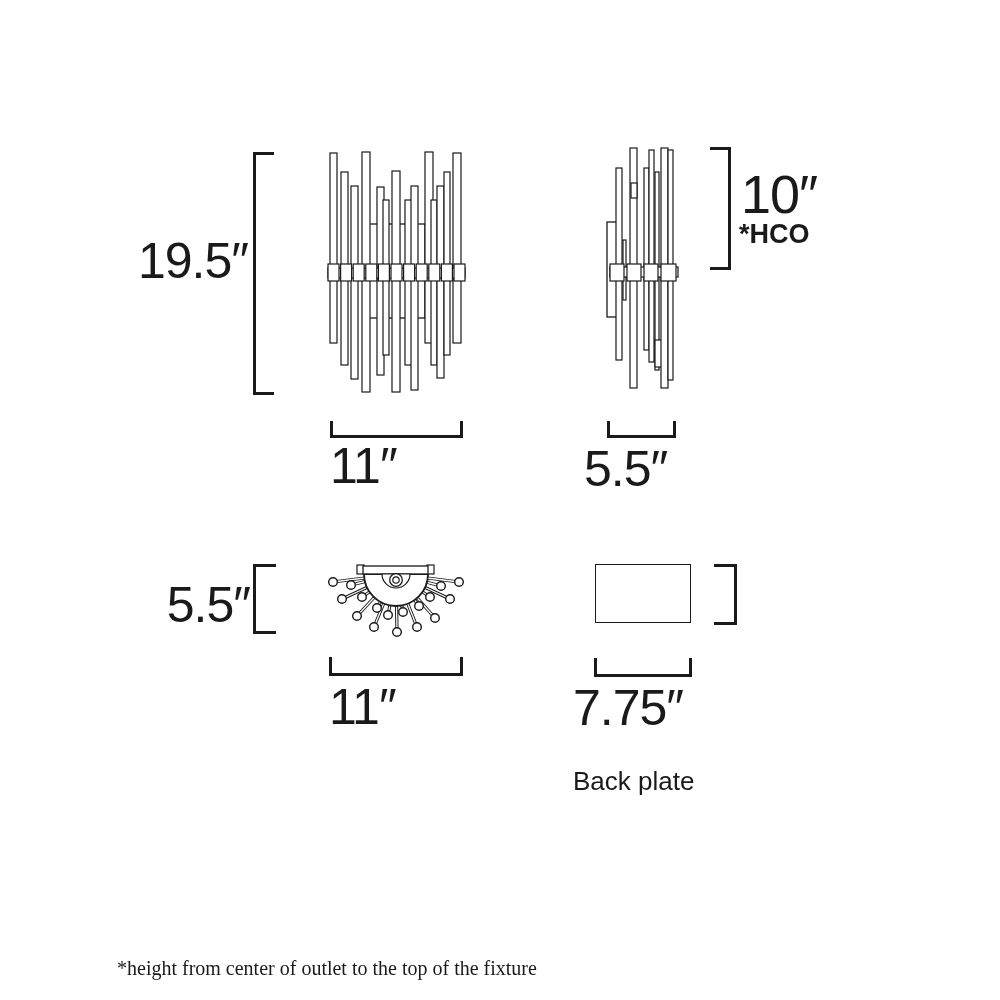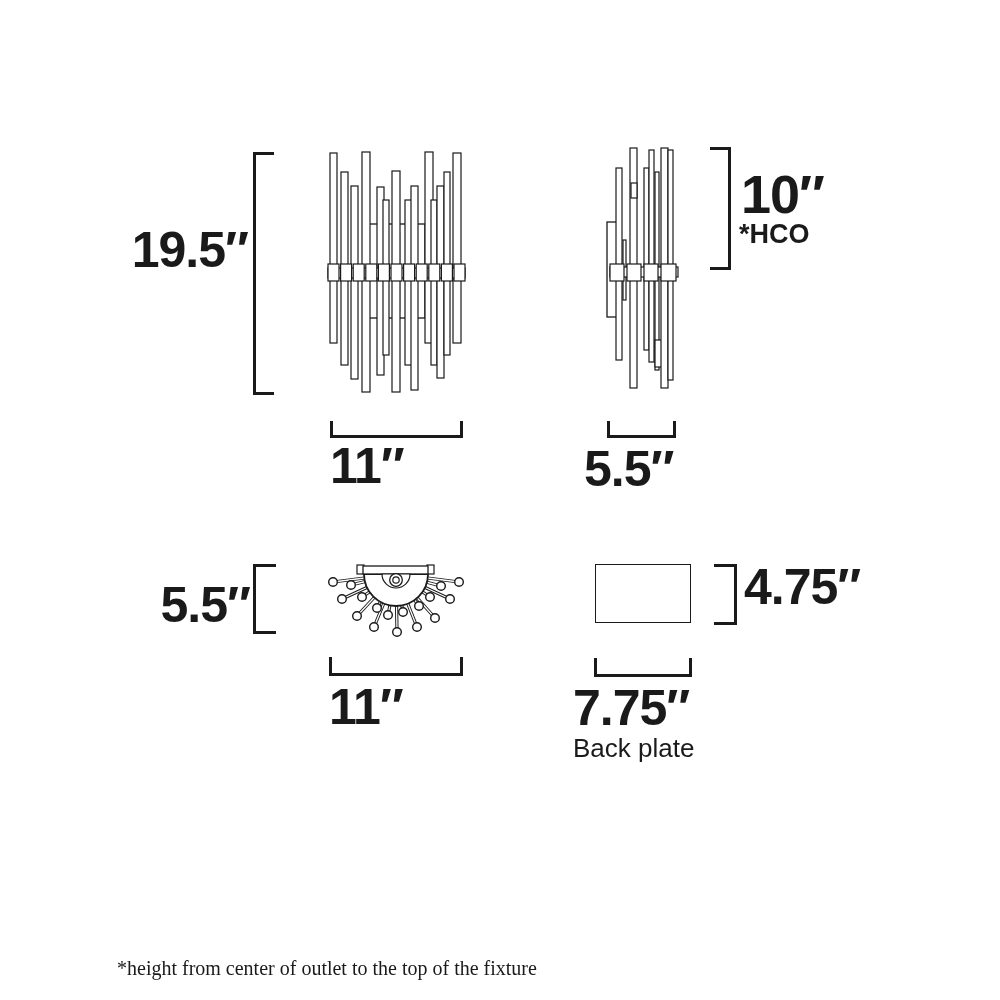--- a/index.html
+++ b/index.html
@@ -11,21 +11,21 @@
     height: 1000px;
     background: #fff;
     font-family: "Liberation Sans", sans-serif;
     color: var(--line);
     overflow: hidden;
   }
   .abs { position: absolute; }
   
   .dim {
     font-size: 50px;
-    font-weight: 700;
+    font-weight: 400;
     line-height: 1;
     letter-spacing: -1px;
     white-space: nowrap;
   }
   .small-note { font-size: 27px; font-weight: 700; line-height: 1; }
   .caption { font-size: 26px; font-weight: 400; line-height: 1; }
   .footnote { font-size: 20px; font-weight: 400; line-height: 1.2; font-family: Liberation Serif, serif; }
   .t-right { text-align: right; }
   .t-center { text-align: left; }
   
@@ -77,21 +77,21 @@
       <rect class="wh" x="391" y="264" width="11" height="17"></rect>
       <rect class="wh" x="403.6" y="264" width="11" height="17"></rect>
       <rect class="wh" x="416.2" y="264" width="11" height="17"></rect>
       <rect class="wh" x="428.8" y="264" width="11" height="17"></rect>
       <rect class="wh" x="441.4" y="264" width="11" height="17"></rect>
       <rect class="wh" x="454" y="264" width="11" height="17"></rect>
     </g>
   </svg>
 
   <div class="abs bracket br-left" style="left:253px; top:152px; width:21px; height:243px;"></div>
-  <div class="abs dim t-right" style="left:120px; top:225px; width:128px;">19.5″</div>
+  <div class="abs dim t-right" style="left:120px; top:236px; width:128px;">19.5″</div>
 
   <div class="abs bracket br-under" style="left:330px; top:421px; width:133px; height:17px;"></div>
   <div class="abs dim t-center" style="left:330px; top:441px; width:133px;">11″</div>
 
   <svg class="abs" style="left:600px; top:145px;" width="90" height="265" viewBox="600 145 90 265">
     <g stroke-width="1.3">
       <rect class="wh" x="607" y="222" width="12" height="95"></rect>
     </g>
     <g stroke-width="1.2">
       <rect class="wh" x="623" y="240" width="3" height="60"></rect>
@@ -194,21 +194,20 @@
 
   <div class="abs bracket br-left" style="left:253px; top:564px; width:23px; height:70px;"></div>
   <div class="abs dim t-right" style="left:130px; top:580px; width:120px;">5.5″</div>
 
   <div class="abs bracket br-under" style="left:329px; top:657px; width:134px; height:19px;"></div>
   <div class="abs dim t-center" style="left:329px; top:682px; width:134px;">11″</div>
 
   <div class="abs backplate-rect" style="left:595px; top:564px; width:96px; height:59px;"></div>
 
   <div class="abs bracket br-right" style="left:714px; top:564px; width:23px; height:61px;"></div>
-  <div class="abs dim" style="left:744px; top:562px;">4.75″</div>
 
   <div class="abs bracket br-under" style="left:594px; top:658px; width:98px; height:19px;"></div>
   <div class="abs dim t-center" style="left:573px; top:683px; width:140px;">7.75″</div>
-  <div class="abs caption t-center" style="left:573px; top:735px; width:140px;">Back plate</div>
+  <div class="abs caption t-center" style="left:573px; top:768px; width:140px;">Back plate</div>
 
   <div class="abs footnote" style="left:117px; top:956px;">*height from center of outlet to the top of the fixture</div>
 
 </div>
 
 </body></html>

